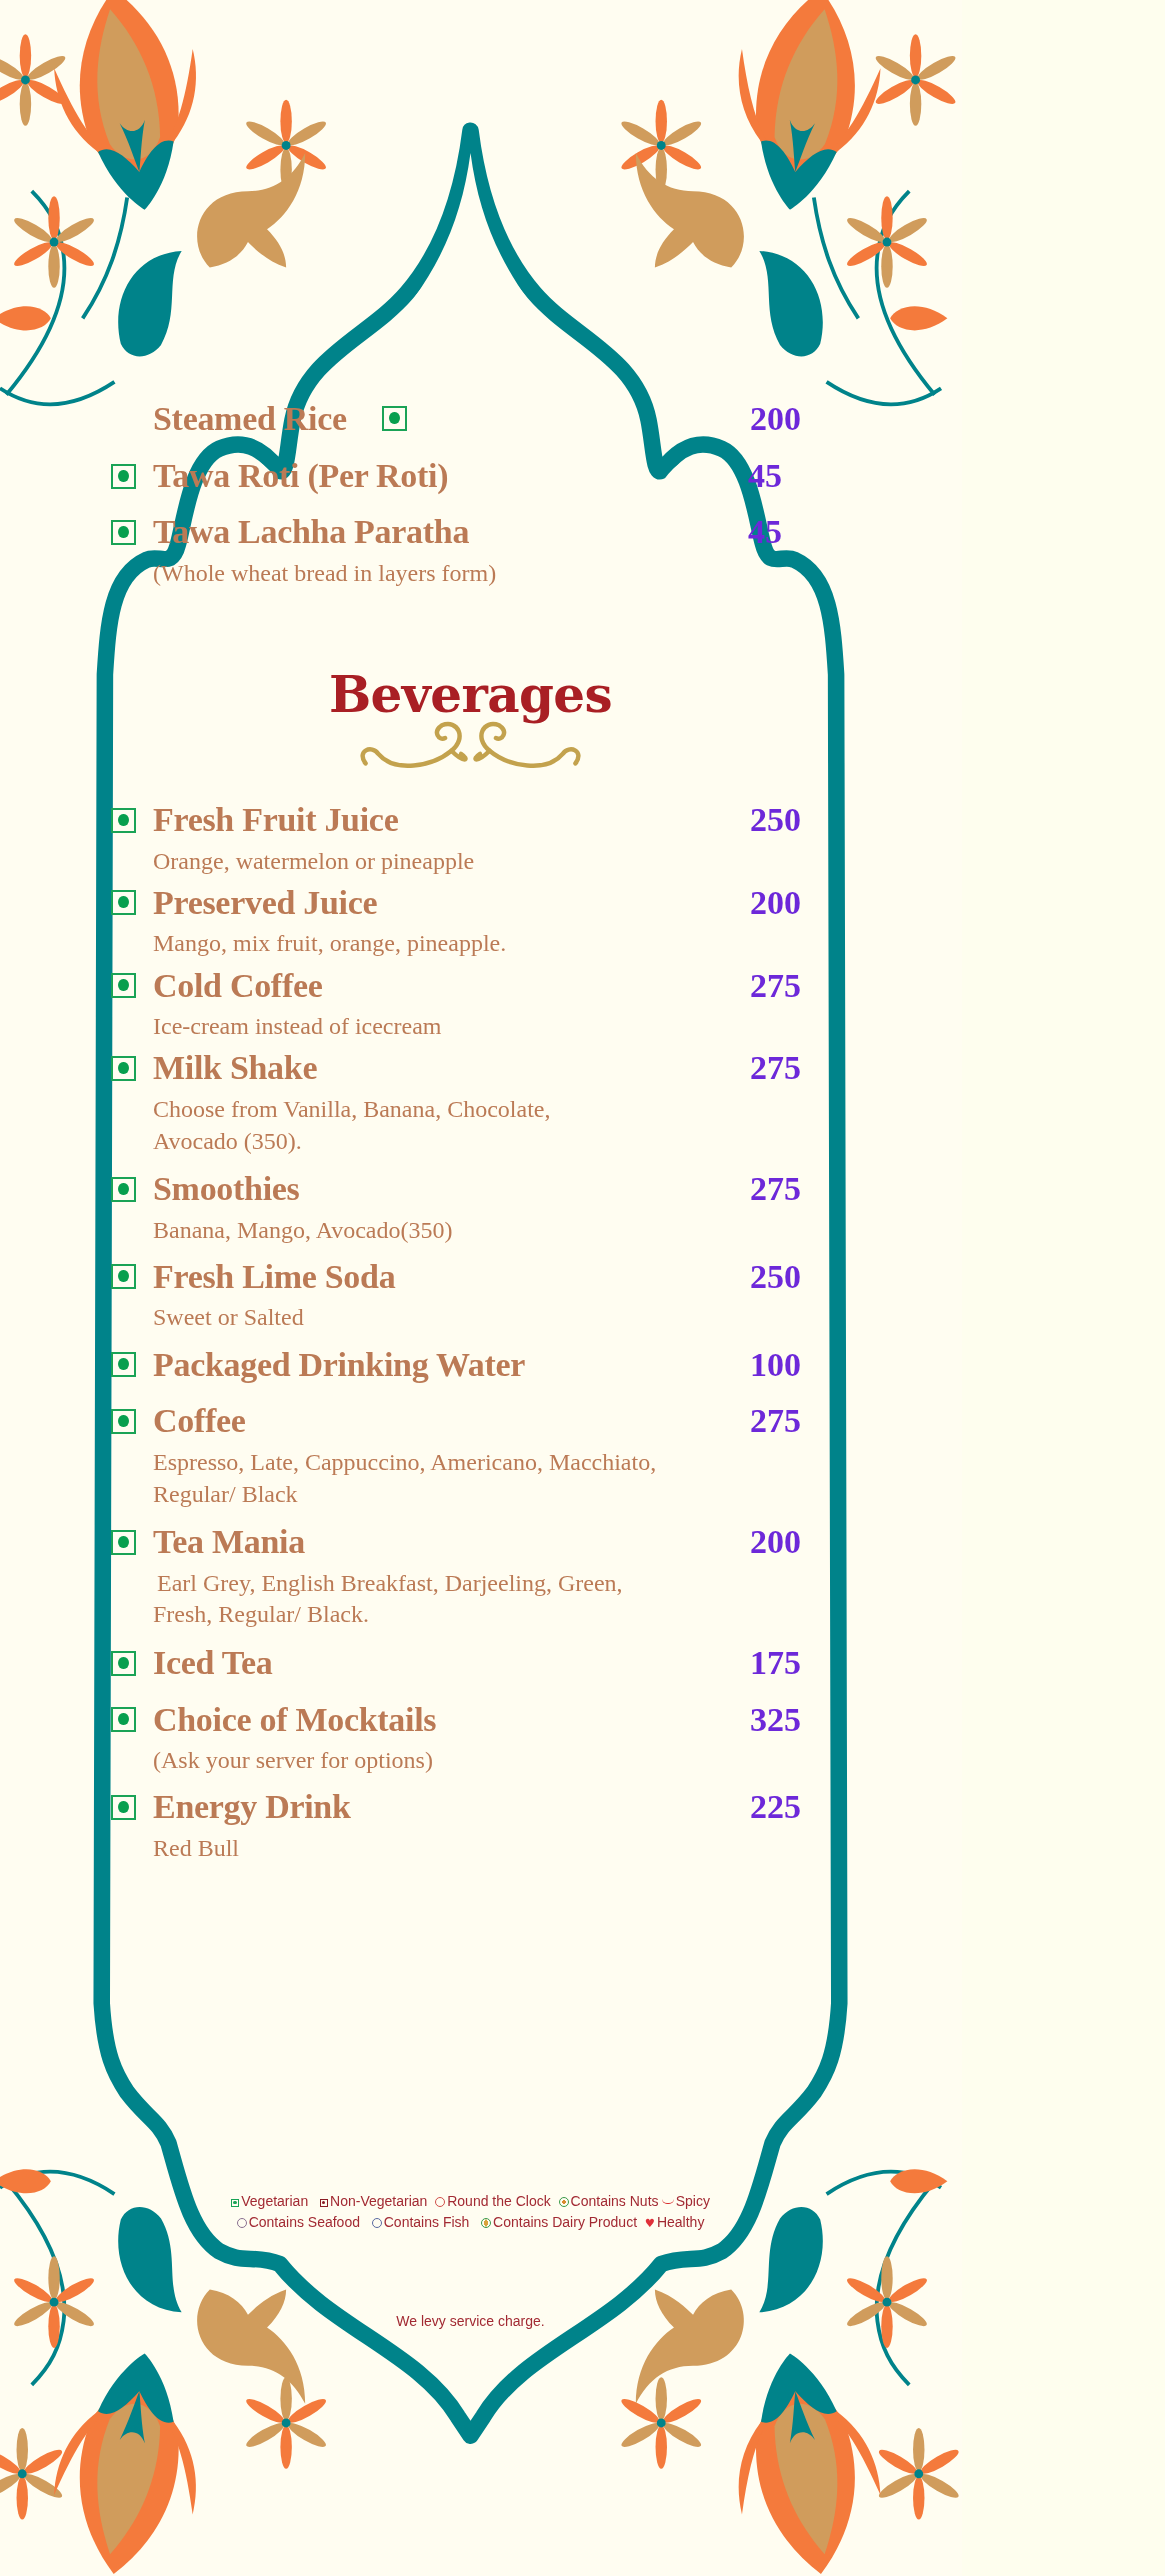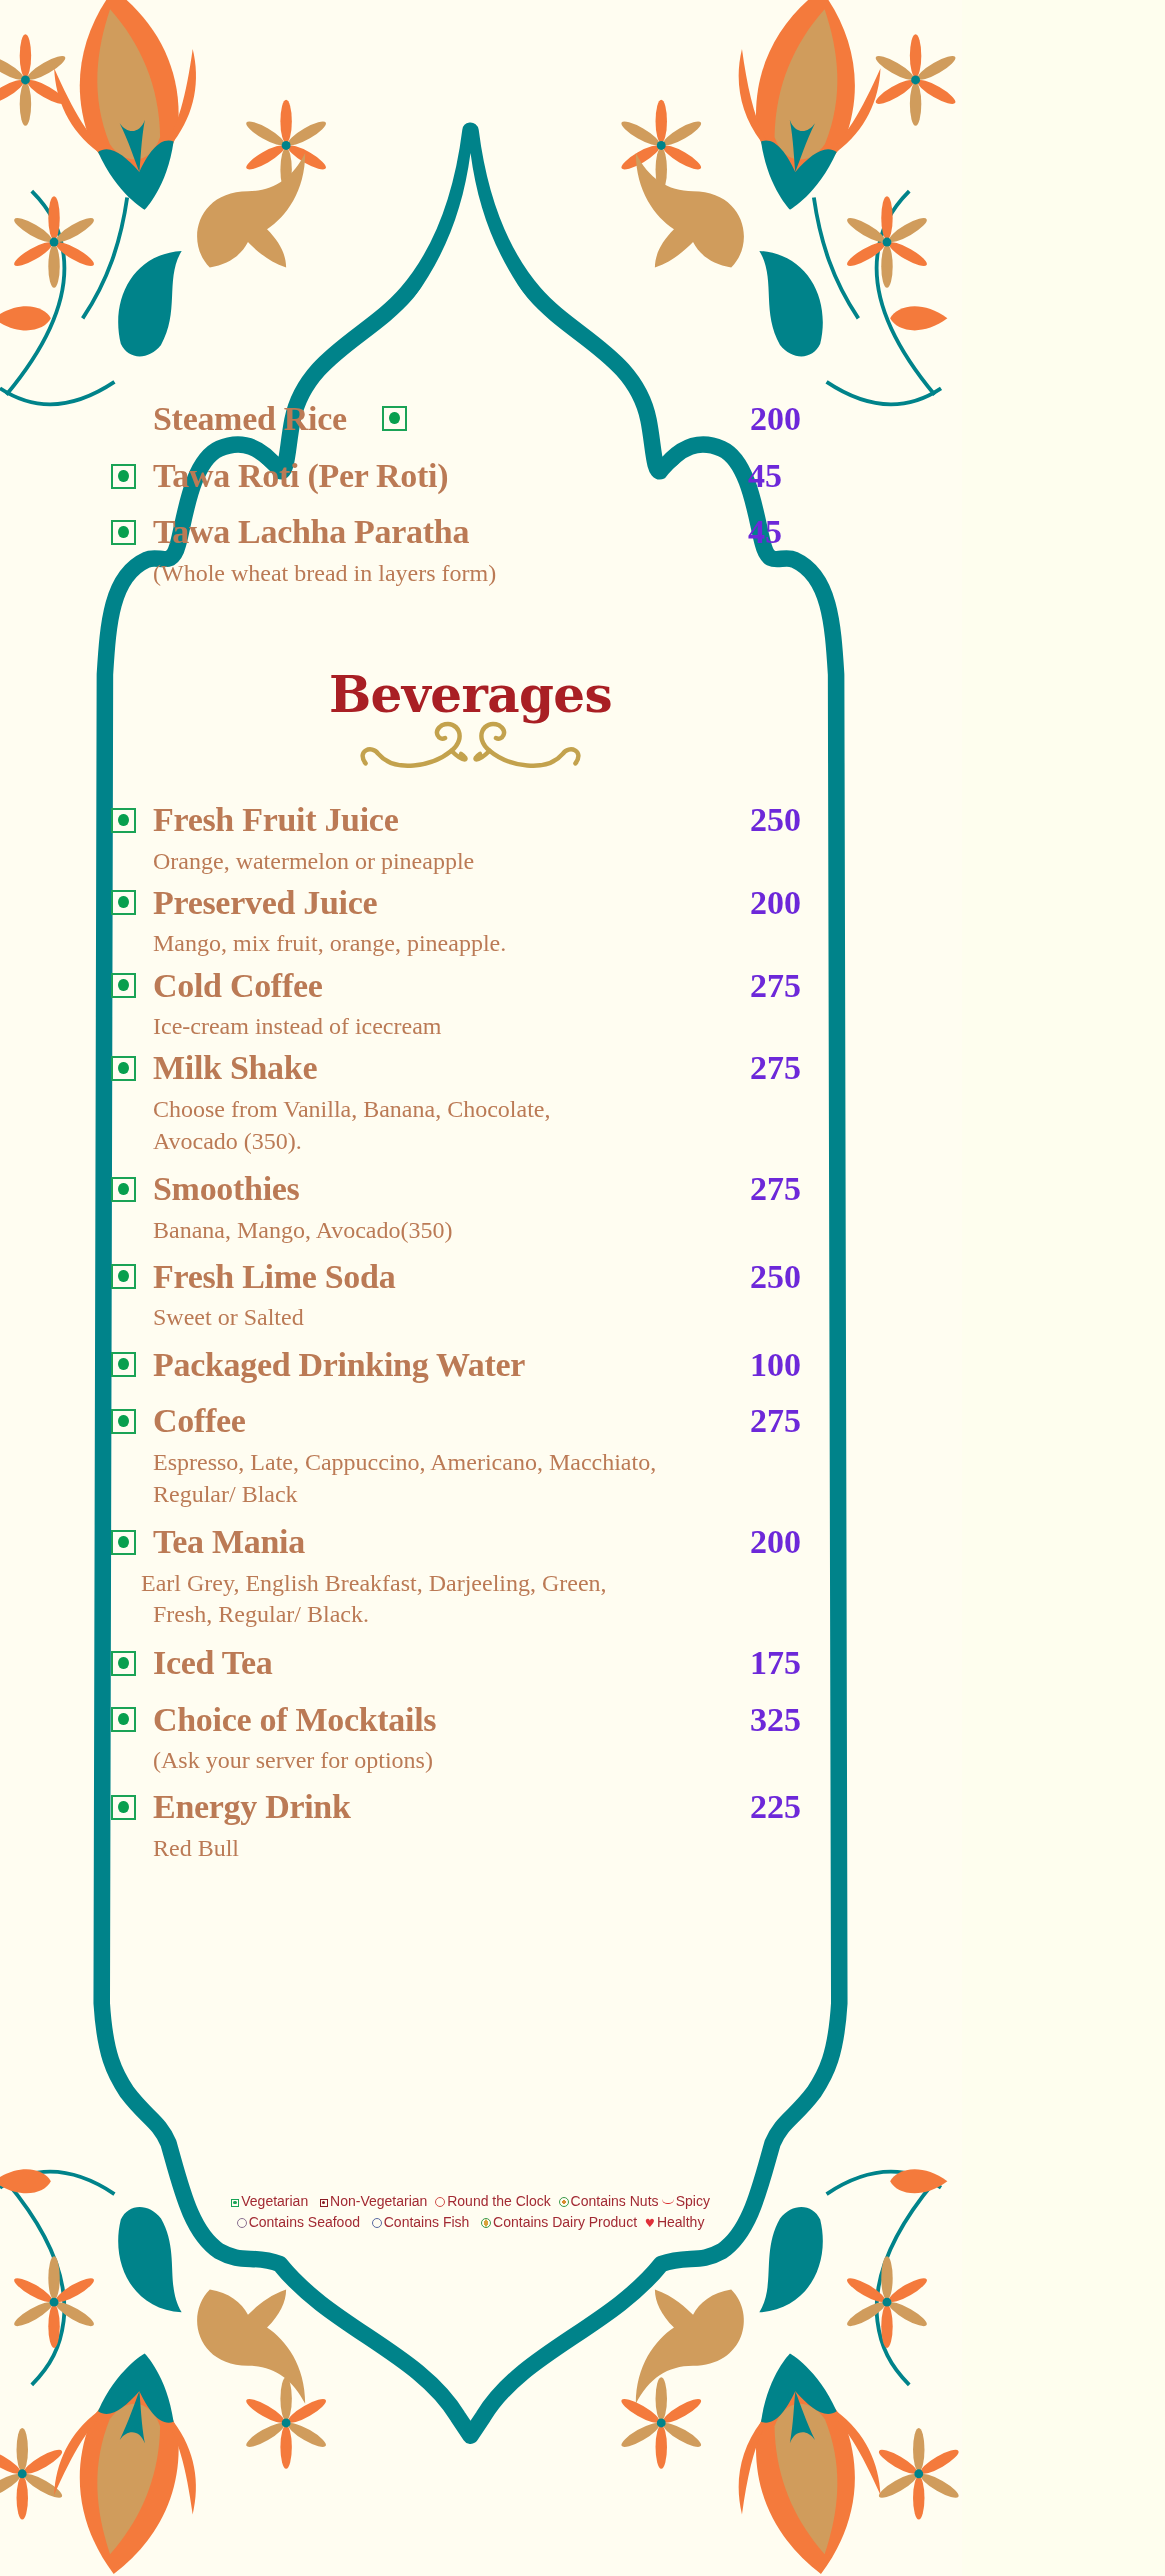--- a/index.html
+++ b/index.html
@@ -189,21 +189,21 @@
 
   <div class="veg" style="left:111px;top:1409px;"></div>
   <div class="item-name" style="left:153px;top:1404px;">Coffee</div>
   <div class="item-price" style="left:712px;top:1404px;">275</div>
   <div class="item-desc" style="left:153px;top:1446px;">Espresso, Late, Cappuccino, Americano, Macchiato,</div>
   <div class="item-desc" style="left:153px;top:1478px;">Regular/ Black</div>
 
   <div class="veg" style="left:111px;top:1530px;"></div>
   <div class="item-name" style="left:153px;top:1525px;">Tea Mania</div>
   <div class="item-price" style="left:712px;top:1525px;">200</div>
-  <div class="item-desc" style="left:141px;top:1567px;text-align:right;">Earl Grey,  English Breakfast, Darjeeling, Green,</div>
+  <div class="item-desc" style="left:157px;top:1567px;text-align:right;">Earl Grey,  English Breakfast, Darjeeling, Green,</div>
   <div class="item-desc" style="left:153px;top:1598px;">Fresh, Regular/ Black.</div>
 
   <div class="veg" style="left:111px;top:1651px;"></div>
   <div class="item-name" style="left:153px;top:1646px;">Iced Tea</div>
   <div class="item-price" style="left:712px;top:1646px;">175</div>
 
   <div class="veg" style="left:111px;top:1707px;"></div>
   <div class="item-name" style="left:153px;top:1703px;">Choice of Mocktails</div>
   <div class="item-price" style="left:712px;top:1703px;">325</div>
   <div class="item-desc" style="left:153px;top:1744px;">(Ask your server for options)</div>
@@ -220,14 +220,15 @@
     <span class="ico" style="border:1.3px solid #3a9a4a;border-radius:50%;box-sizing:border-box;background:radial-gradient(circle,#d98a2e 30%,transparent 35%);"></span><span>Contains Nuts</span>
     <span class="ico" style="width:11.4px;height:5.1px;border-bottom:1.9px solid #d83030;border-radius:0 0 7.6px 7.6px;box-sizing:border-box;vertical-align:1.9px;"></span><span>Spicy</span>
   </div>
   <div class="legend" style="top:2212px;">
     <span class="ico" style="border:1.3px solid #8a7090;border-radius:50%;box-sizing:border-box;"></span><span>Contains Seafood</span>&nbsp;&nbsp;
     <span class="ico" style="border:1.3px solid #5a6aa0;border-radius:50%;box-sizing:border-box;"></span><span>Contains Fish</span>&nbsp;&nbsp;
     <span class="ico" style="border:1.3px solid #3a9a4a;border-radius:50%;box-sizing:border-box;background:radial-gradient(ellipse 1.9px 3.8px,#d9a23a 90%,transparent 100%);"></span><span>Contains Dairy Product</span>&nbsp;
     <span class="ico" style="color:#e0303a;font-size:11.4px;width:auto;height:auto;vertical-align:0;font-family:'DejaVu Sans',sans-serif;">♥</span><span>Healthy</span>
   </div>
 
+  <div class="note" style="top:2313px;">We levy service charge.</div>
 </div>
 
 
 </body></html>

